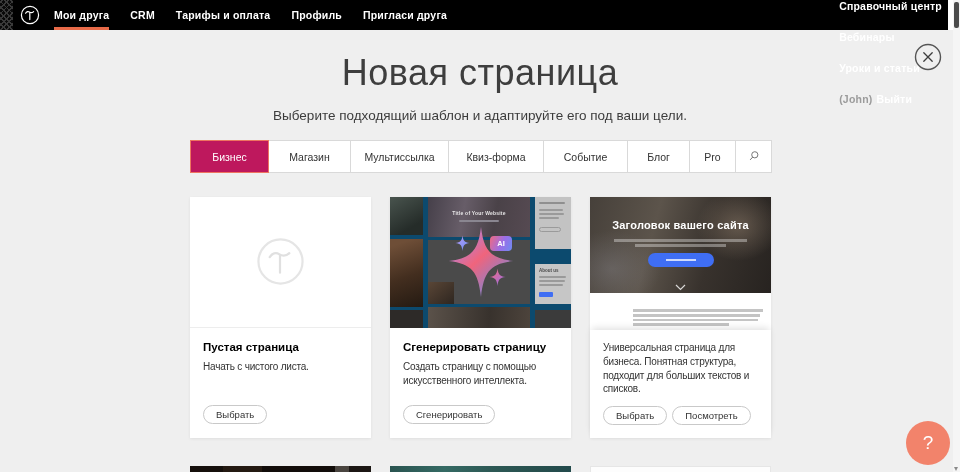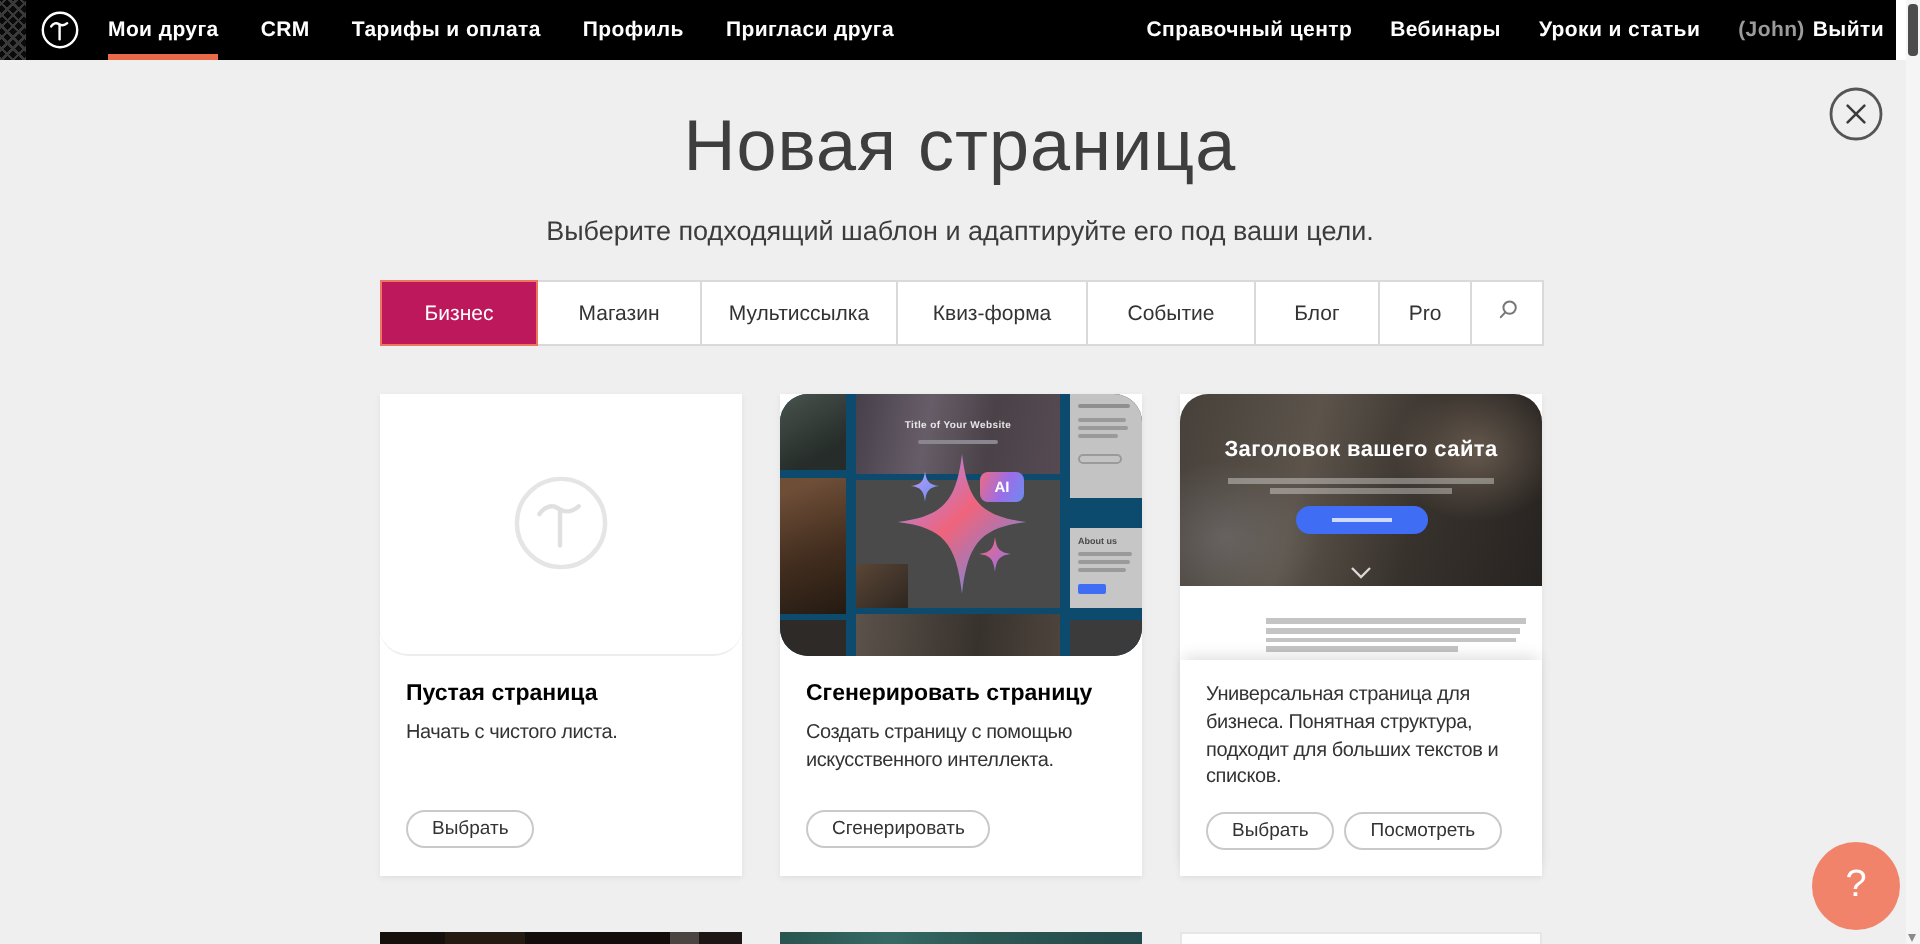--- a/index.html
+++ b/index.html
@@ -12,21 +12,21 @@
   .topbar { position:absolute; left:0; top:0; width:948px; height:30px; background:#000; }
   .topbar-pattern {
     position:absolute; left:0; top:0; width:13px; height:30px;
     background:
       repeating-linear-gradient(45deg, #3a3a3a 0 1.2px, transparent 1.2px 4px),
       repeating-linear-gradient(-45deg, #3a3a3a 0 1.2px, transparent 1.2px 4px),
       #0a0a0a;
   }
   .logo { position:absolute; left:20px; top:5px; width:20px; height:20px; }
   .nav-left { position:absolute; left:54px; top:0; height:30px; display:flex; gap:21px; align-items:stretch; }
-  .nav-right { position:absolute; right:6px; top:0; height:14px; display:flex; gap:19px; align-items:stretch; }
+  .nav-right { position:absolute; right:6px; top:0; height:14px; display:flex; gap:19px; align-items:stretch;flex-direction:column; }
   .nav-item {
     display:flex; align-items:center; color:#fff; font-size:10.5px; font-weight:bold;
     letter-spacing:.2px; cursor:pointer; height:30px;
   }
   .nav-item.active { border-bottom:3px solid #e86a48; padding-top:3px; }
   .nav-user { color:#9b9b9b; font-weight:bold; margin-right:4px; }
   .topbar-gap { position:absolute; left:948px; top:0; width:12px; height:30px; background:#fff; }
 
   
   .scrollbar { position:absolute; right:0; top:0; width:7px; height:472px; background:#f5f5f5; }
@@ -49,21 +49,21 @@
     font-size:10.5px; color:#333; cursor:pointer; height:33px;
   }
   .tab.active { background:#be185d; border-color:#ee7560; color:#fff; z-index:2; }
   .tab-w1{width:79px}.tab-w2{width:83px}.tab-w3{width:99px}.tab-w4{width:96px}
   .tab-w5{width:85px}.tab-w6{width:63px}.tab-w7{width:47px}.tab-search{width:37px}
 
   
   .card { position:absolute; top:197px; width:181px; height:241px; background:#fff;
     box-shadow:0 1px 3px rgba(0,0,0,.07); }
   .card1{left:190px}.card2{left:390px}.card3{left:590px}
-  .preview { position:relative; width:181px; height:131px; overflow:hidden;border-radius:14px; }
+  .preview { position:relative; width:181px; height:131px; overflow:hidden; }
   .card1 .preview { border-bottom:1px solid #ededed; background:#fff; }
   .card3 .preview { height:133px; }
   .body { position:relative; width:181px; padding:11px 12px 0 13px; background:#fff; }
   .card1 .body,.card2 .body { height:109px; }
   .card3 .body { height:108px; box-shadow:0 -4px 7px -2px rgba(0,0,0,.12); }
   .card-title { font-size:11.5px; font-weight:bold; color:#000; margin:2px 0 7px; }
   .card-desc { font-size:10px; color:#333; line-height:1.38; letter-spacing:-.2px; }
   .btn-row { position:absolute; left:13px; bottom:13px; display:flex; gap:5px; }
   .pill {
     height:19px; padding:0 12px; border:1px solid #c9c9c9; border-radius:11px; background:#fff;

